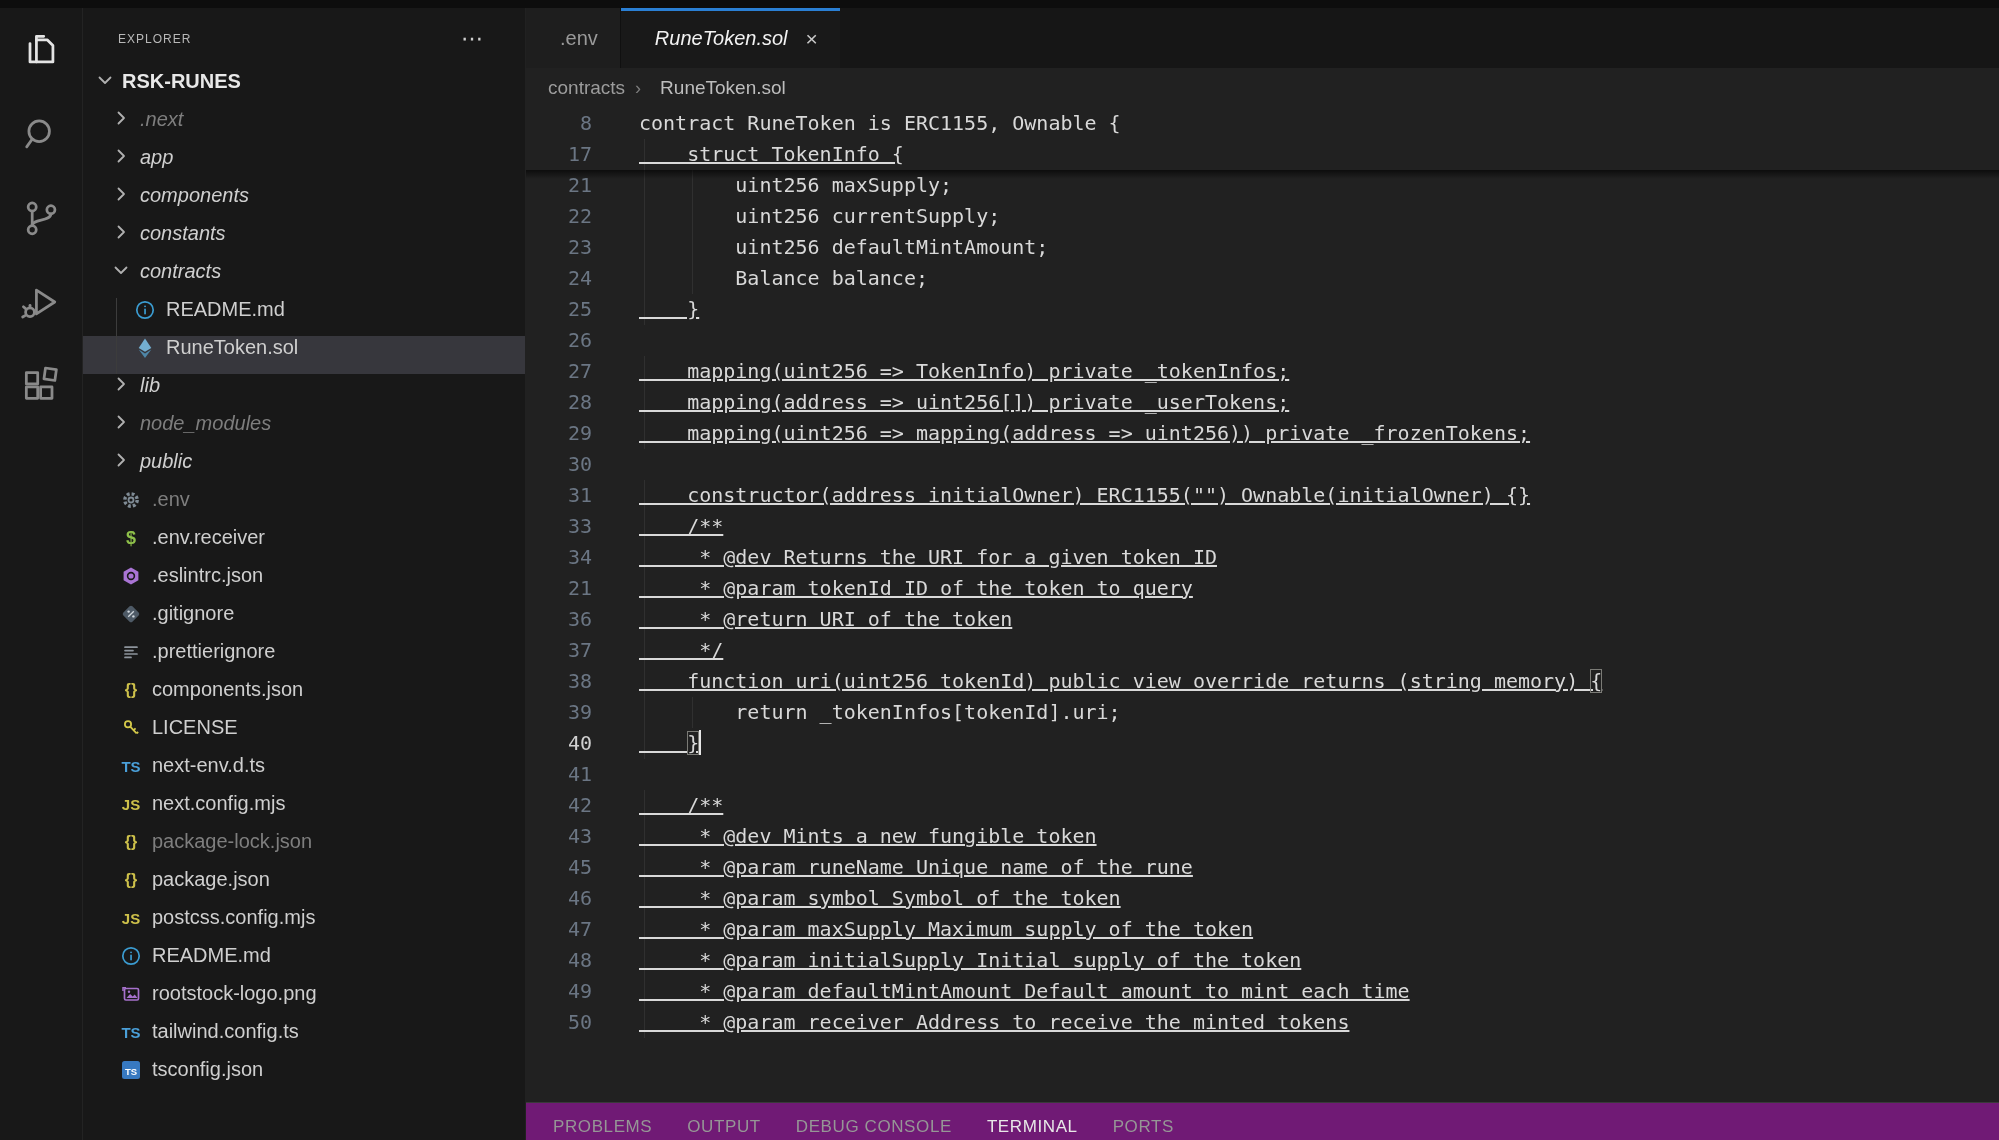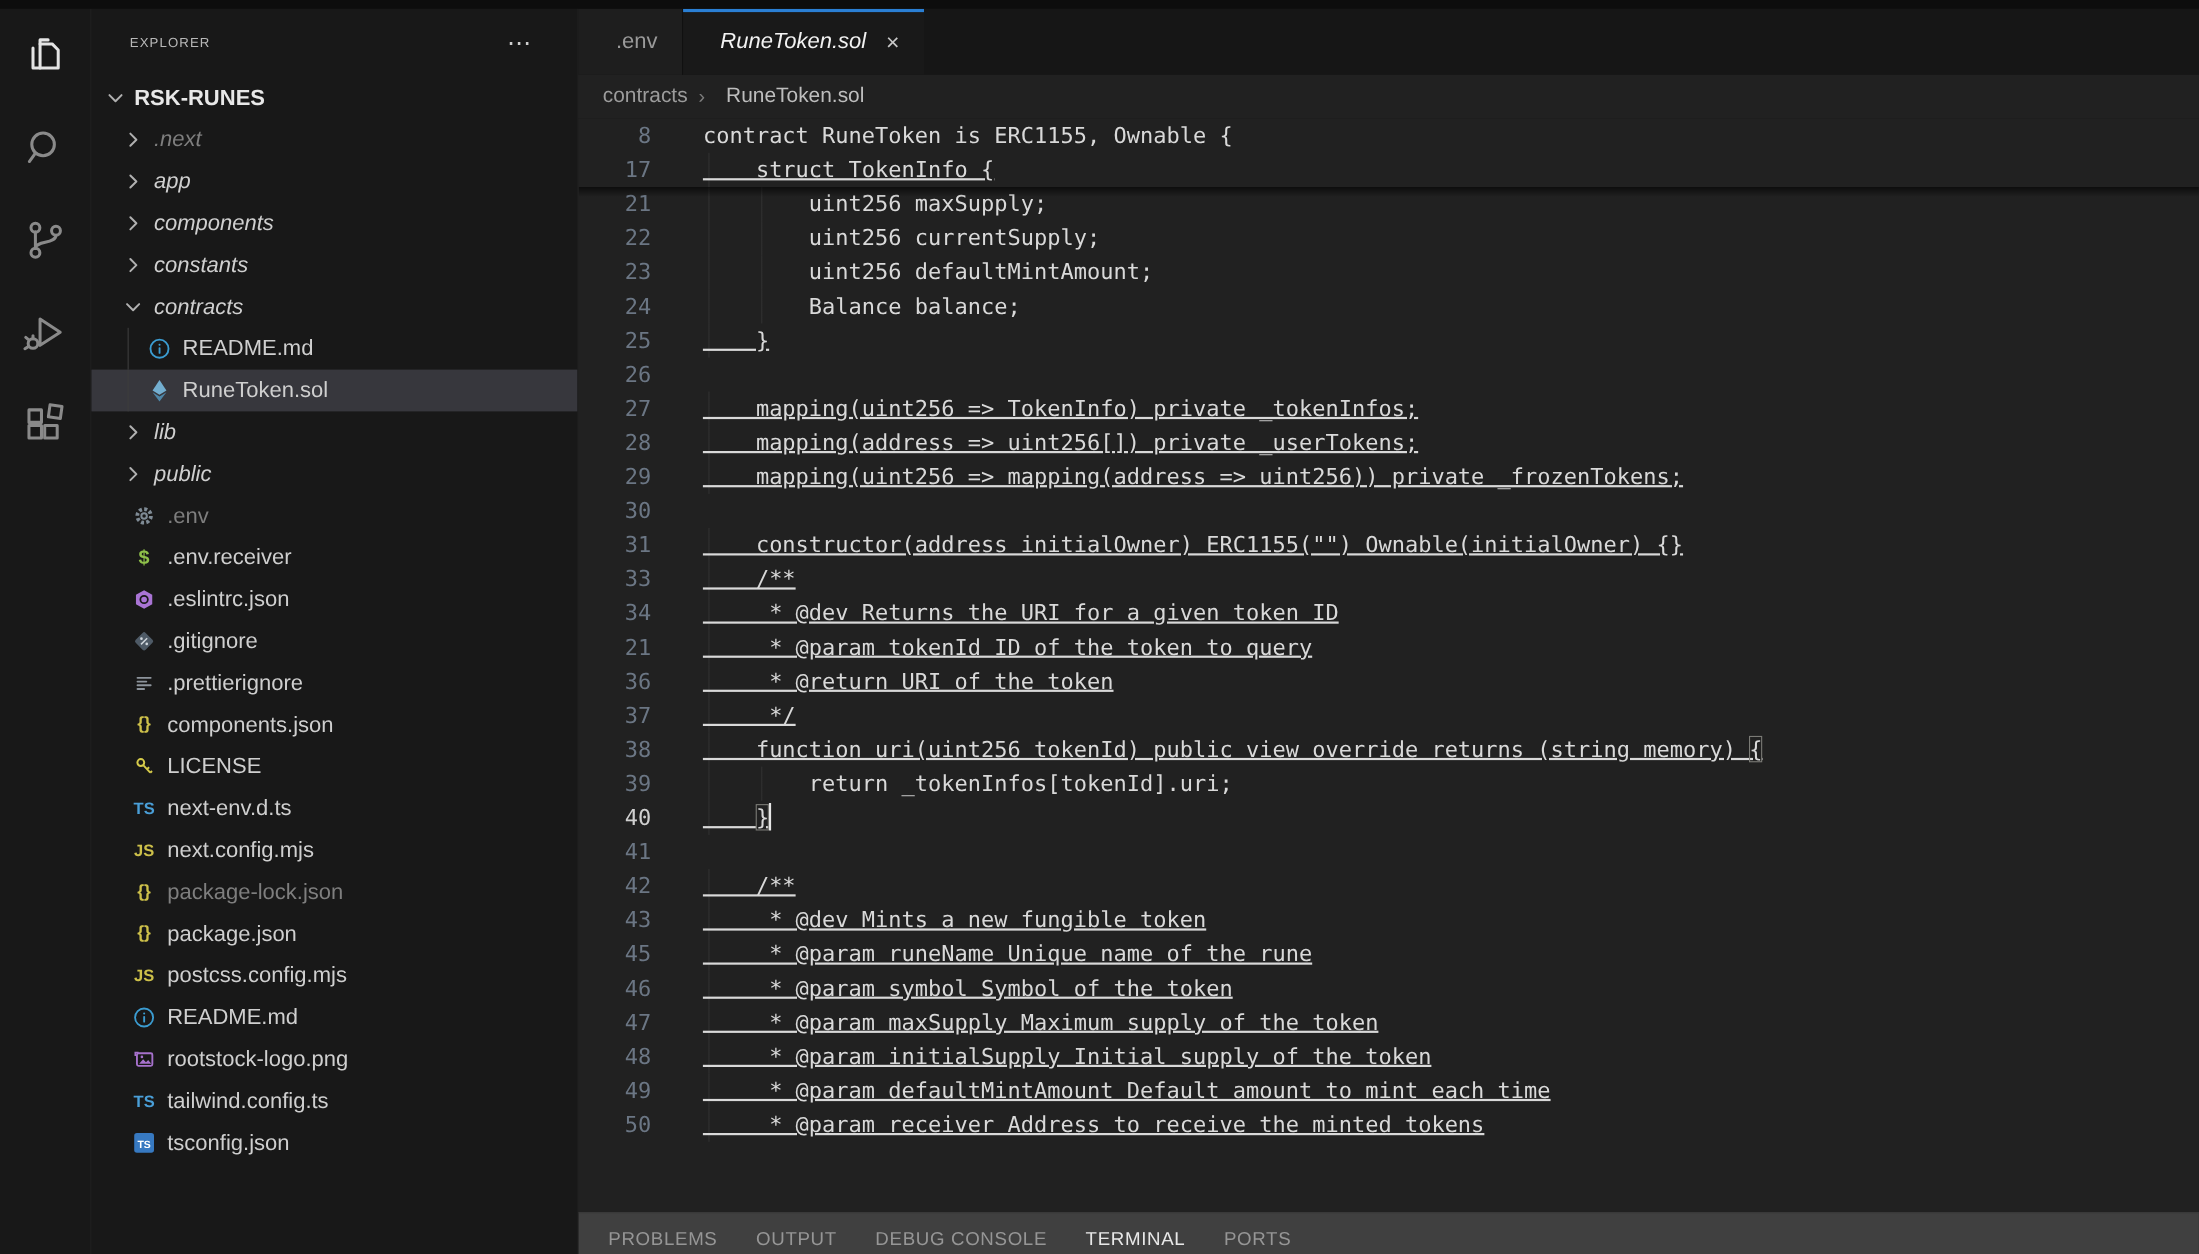--- a/index.html
+++ b/index.html
@@ -24,21 +24,21 @@
 
   
   .sidebar {
     position:absolute; left:82px; top:8px; width:443px; height:1132px;
     background:#181818; border-left:1px solid #232323; z-index:10; overflow:hidden;
   }
   .sb-header { height:62px; display:flex; align-items:center; padding:0 40px 0 35px; }
   .sb-title { font-size:12px; letter-spacing:1px; color:#b8b8b8; flex:1; }
   .sb-more { color:#cfcfcf; font-size:22px; letter-spacing:2px; line-height:10px; cursor:pointer; }
   .tree { position:relative; }
-  .trow { position:relative; height:38px; display:flex; align-items:center; font-size:20px; color:#cfcfcf; cursor:pointer; }
+  .trow { position:relative; height:38px; display:flex; align-items:flex-start; font-size:20px; color:#cfcfcf; cursor:pointer; }
   .trow.sel { background:#37373d; }
   .trow.dim .tlabel { color:#7e7e7e; }
   .trow .tlabel { margin-left:9px; white-space:nowrap; }
   .trow.root .tlabel { font-weight:bold; color:#e8e8e8; margin-left:7px; }
   .trow.root { padding-left:12px; }
   .trow.d1f { padding-left:28px;font-style:italic; }   
   .trow.d1 { padding-left:36px; }    
   .trow.d2 { padding-left:50px; }    
   .tree-guide { position:absolute; left:33px; top:0; width:1px; height:100%; background:#3c3c3c; }
   .chev svg { width:20px; height:20px; display:block; }
@@ -71,21 +71,21 @@
   .ct { flex:1; padding-left:21px; color:#d9d9d9; position:relative; }
   .g1 .ct { background-image:linear-gradient(#303030,#303030); background-size:1px 100%; background-position:26px 0; background-repeat:no-repeat;text-decoration:underline; }
   .g2 .ct { background-image:linear-gradient(#303030,#303030),linear-gradient(#303030,#303030); background-size:1px 100%,1px 100%; background-position:26px 0,74px 0; background-repeat:no-repeat,no-repeat; }
   .bracket-box { outline:1px solid #7b7b76; outline-offset:-1px; }
   .caret { display:inline-block; width:2px; height:25px; background:#e6e6e6; vertical-align:text-bottom; margin-left:0px; }
   .sticky { position:relative; background:#212121; }
   .sticky-shadow { position:absolute; left:0; top:62px; width:100%; height:9px;
     background:linear-gradient(rgba(0,0,0,.62), rgba(0,0,0,0)); z-index:5; pointer-events:none; }
 
   
-  .panel { position:absolute; left:0; bottom:0; width:100%; height:38px; background:#404040; border-top:1px solid #3a3a3a; }
+  .panel { position:absolute; left:0; bottom:0; width:100%; height:38px; background:#701a75; border-top:1px solid #3a3a3a; }
   .ptabs { display:flex; padding-left:27px; padding-top:14px; }
   .ptab { font-size:17px; letter-spacing:.6px; color:#969696; margin-right:35px; cursor:pointer; white-space:nowrap; }
   .ptab.active { color:#e8e8e8; }
 </style>
 </head>
 <body>
 
 <div id="app">
   <div class="topstrip"></div>
 
@@ -206,20 +206,28 @@
           </span>
     <span class="tlabel">RuneToken.sol</span>
         </div>
         <div class="trow d1f">
           <span class="chev">
             <svg viewBox="0 0 20 20">
               <path class="stroke" d="M7.5 4.5l5.5 5.5-5.5 5.5"></path>
             </svg>
           </span>
     <span class="tlabel">lib</span>
+        </div>
+        <div class="trow d1f dim">
+          <span class="chev">
+            <svg viewBox="0 0 20 20">
+              <path class="stroke" d="M7.5 4.5l5.5 5.5-5.5 5.5"></path>
+            </svg>
+          </span>
+    <span class="tlabel">node_modules</span>
         </div>
         <div class="trow d1f">
           <span class="chev">
             <svg viewBox="0 0 20 20">
               <path class="stroke" d="M7.5 4.5l5.5 5.5-5.5 5.5"></path>
             </svg>
           </span>
     <span class="tlabel">public</span>
         </div>
         <div class="trow d1 dim">

